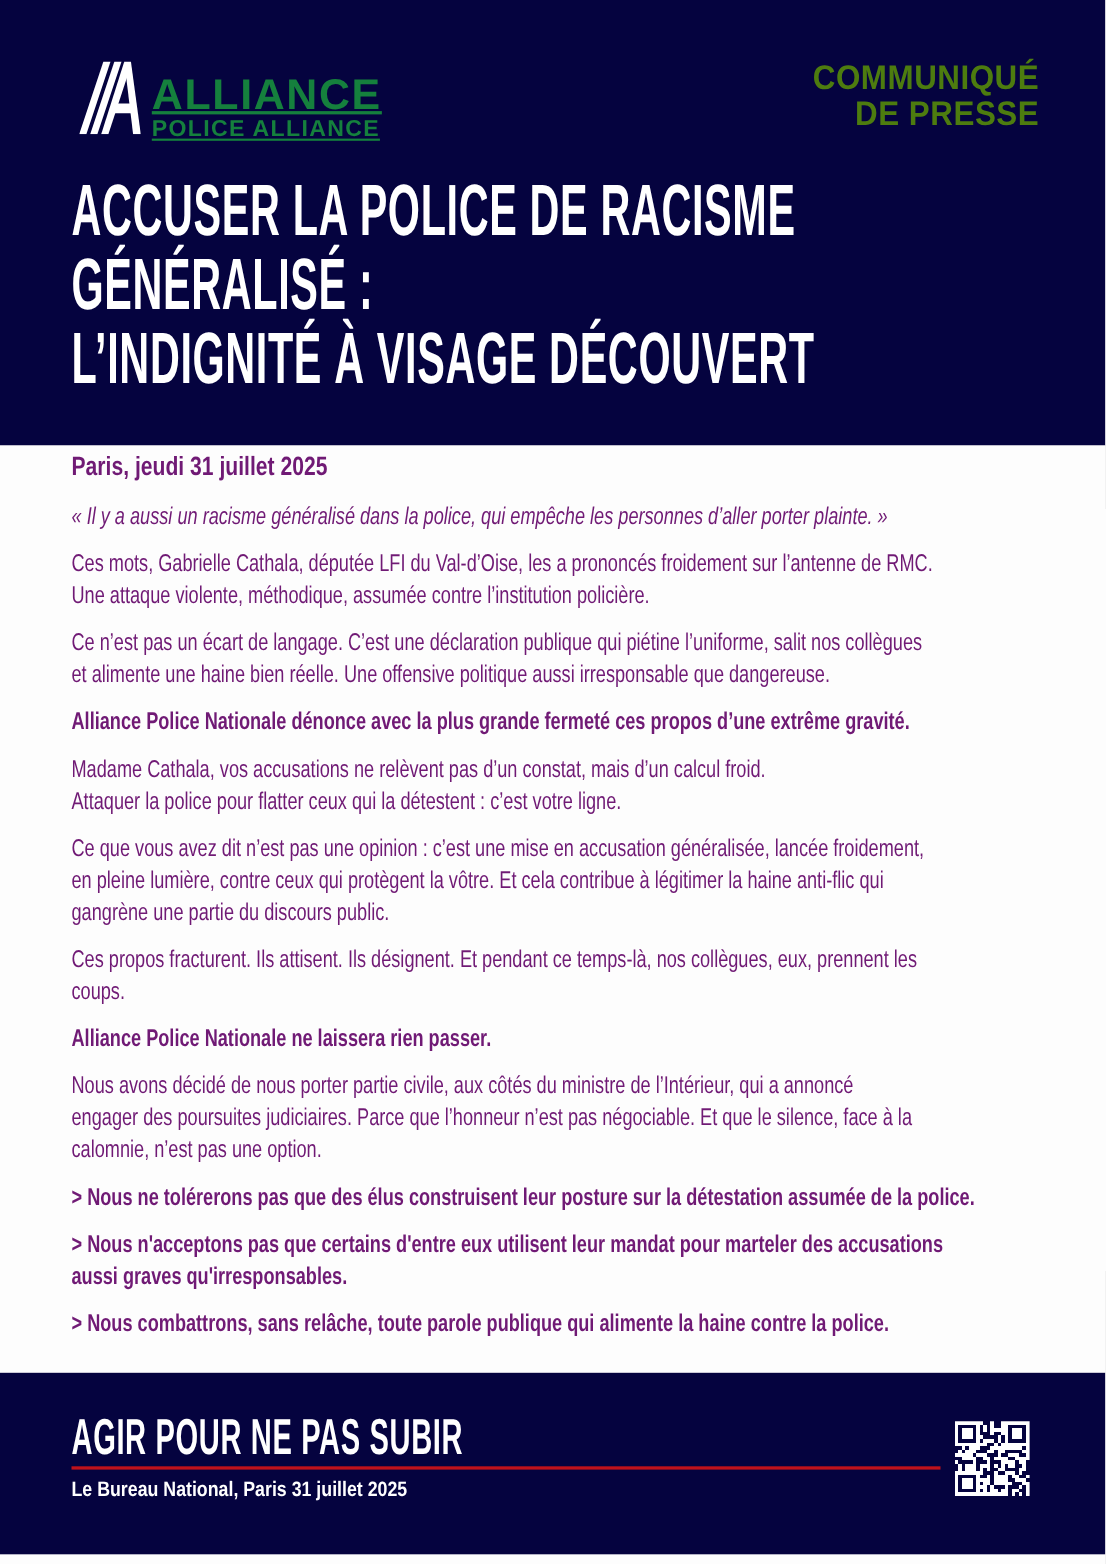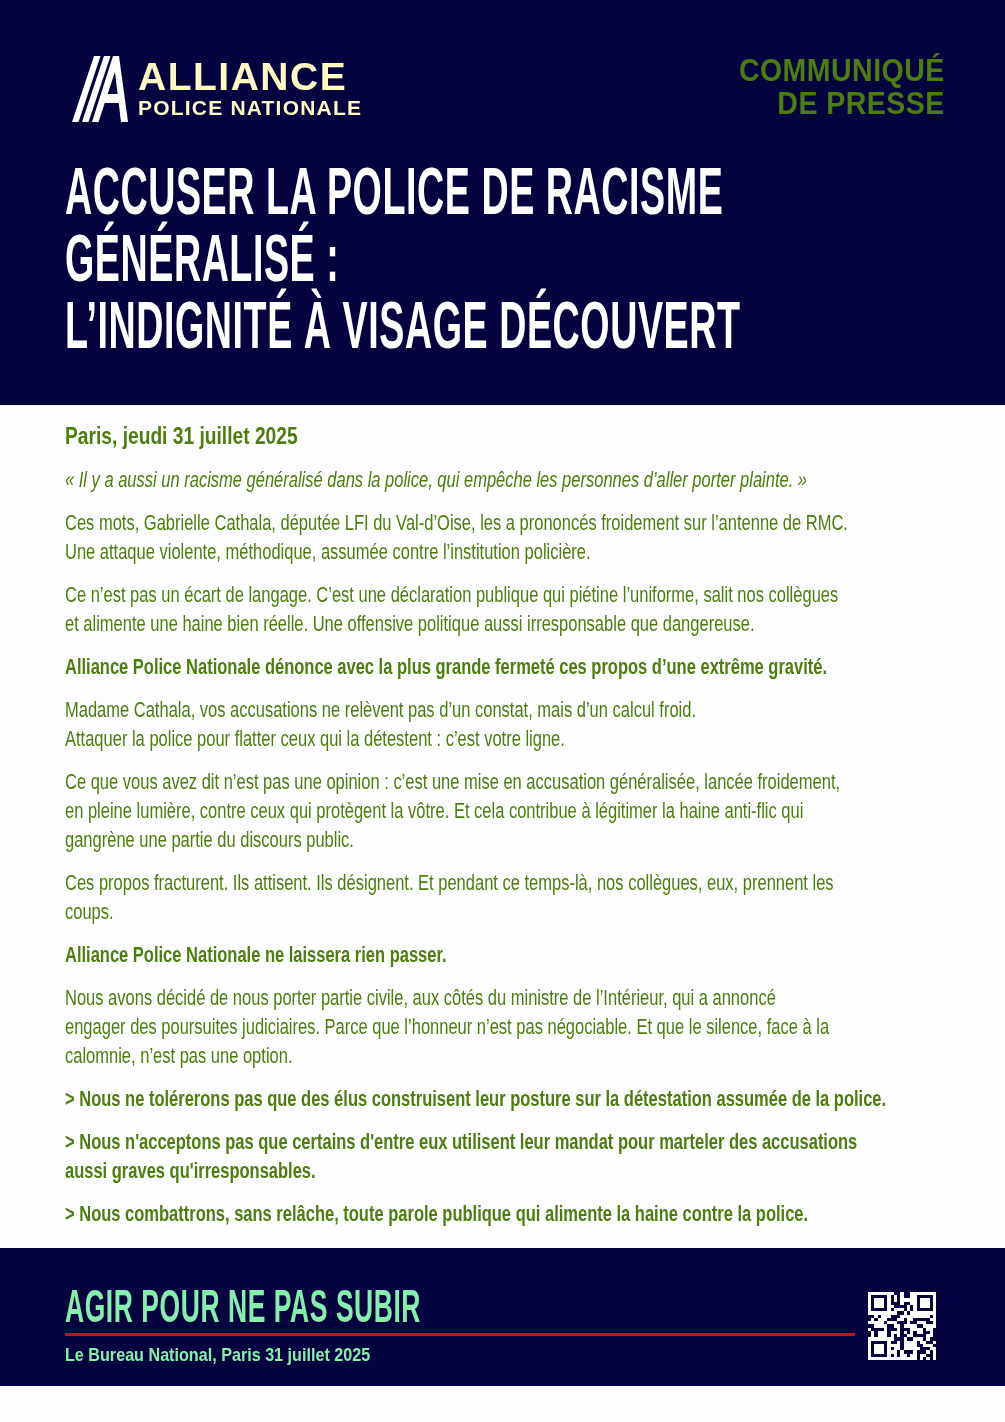--- a/index.html
+++ b/index.html
@@ -11,21 +11,21 @@
     overflow:hidden;
     font-family:"Liberation Sans", sans-serif;
   }
   
   .band-top{
     position:absolute;top:0;left:0;width:1005px;height:405px;
     background:#05033f;
   }
   .logo{position:absolute;left:72px;top:56px;display:flex;align-items:flex-start;}
   .logo-mark{width:56px;height:66px;display:block;}
-  .logo-text{margin-left:10px;margin-top:4px;color:#fef9c3;}
+  .logo-text{margin-left:10px;margin-top:14px;color:#15803d;text-decoration:underline;}
   .logo-name{
     font-size:39px;font-weight:bold;letter-spacing:1.5px;line-height:34px;white-space:nowrap;
   }
   .logo-sub{
     font-size:21px;font-weight:bold;letter-spacing:1.2px;line-height:22px;margin-top:3px;white-space:nowrap;
   }
   .doc-type{
     position:absolute;right:60px;top:54px;color:#4d7c0f;text-align:right;
   }
   .doc-type .dt-line{
@@ -35,37 +35,37 @@
   .headline{
     position:absolute;left:65px;top:158px;margin:0;color:#fff;
   }
   .headline .hl-line{
     display:block;font-size:66px;font-weight:bold;line-height:67px;
     transform:scaleX(.57);transform-origin:0 50%;white-space:nowrap;letter-spacing:1px;
   }
   
   .doc-body{
     position:absolute;top:405px;left:0;width:1005px;height:843px;
-    background:#fdfdfd;color:#4d7c0f;
-    padding:16px 60px 0 65px;box-sizing:border-box;
+    background:#fdfdfd;color:#701a75;
+    padding:5px 60px 0 65px;box-sizing:border-box;
   }
   .dateline{
     margin:0 0 15px;font-size:24px;font-weight:bold;line-height:29px;
     transform:scaleX(.8);transform-origin:0 0;white-space:nowrap;
   }
   .para{
     margin:0 0 14px;font-size:22px;line-height:29px;
     transform:scaleX(.75);transform-origin:0 0;white-space:nowrap;
   }
   .para.italic{font-style:italic;}
   .para.bold{font-weight:bold;}
   
   .band-bottom{
-    position:absolute;top:1248px;left:0;width:1005px;height:138px;
-    background:#05033f;color:#86efac;
+    position:absolute;top:1248px;left:0;width:1005px;height:165px;
+    background:#05033f;color:#ffffff;
   }
   .slogan{
     position:absolute;left:65px;top:33px;
     font-size:46px;font-weight:bold;line-height:50px;
     transform:scaleX(.575);transform-origin:0 50%;white-space:nowrap;letter-spacing:1px;
   }
   .red-rule{
     position:absolute;left:65px;top:85px;width:790px;height:3px;background:#c0121b;
   }
   .signature{
@@ -90,21 +90,21 @@
         <g fill="#ffffff">
           <polygon points="0,66 6.5,66 28.5,0 22,0"></polygon>
           <polygon points="10,66 16.5,66 38.5,0 32,0"></polygon>
           <polygon points="20,66 26.5,66 45.5,8 41,0"></polygon>
           <polygon points="41,0 47,0 56,66 49,66"></polygon>
           <polygon points="30,47 48,47 46.5,38 33,38"></polygon>
         </g>
       </svg>
       <div class="logo-text">
         <div class="logo-name">ALLIANCE</div>
-        <div class="logo-sub">POLICE NATIONALE</div>
+        <div class="logo-sub">POLICE ALLIANCE</div>
       </div>
     </div>
 
     <div class="doc-type">
       <span class="dt-line">COMMUNIQUÉ</span>
       <span class="dt-line">DE PRESSE</span>
     </div>
 
     <h1 class="headline">
       <span class="hl-line">ACCUSER LA POLICE DE RACISME</span>

